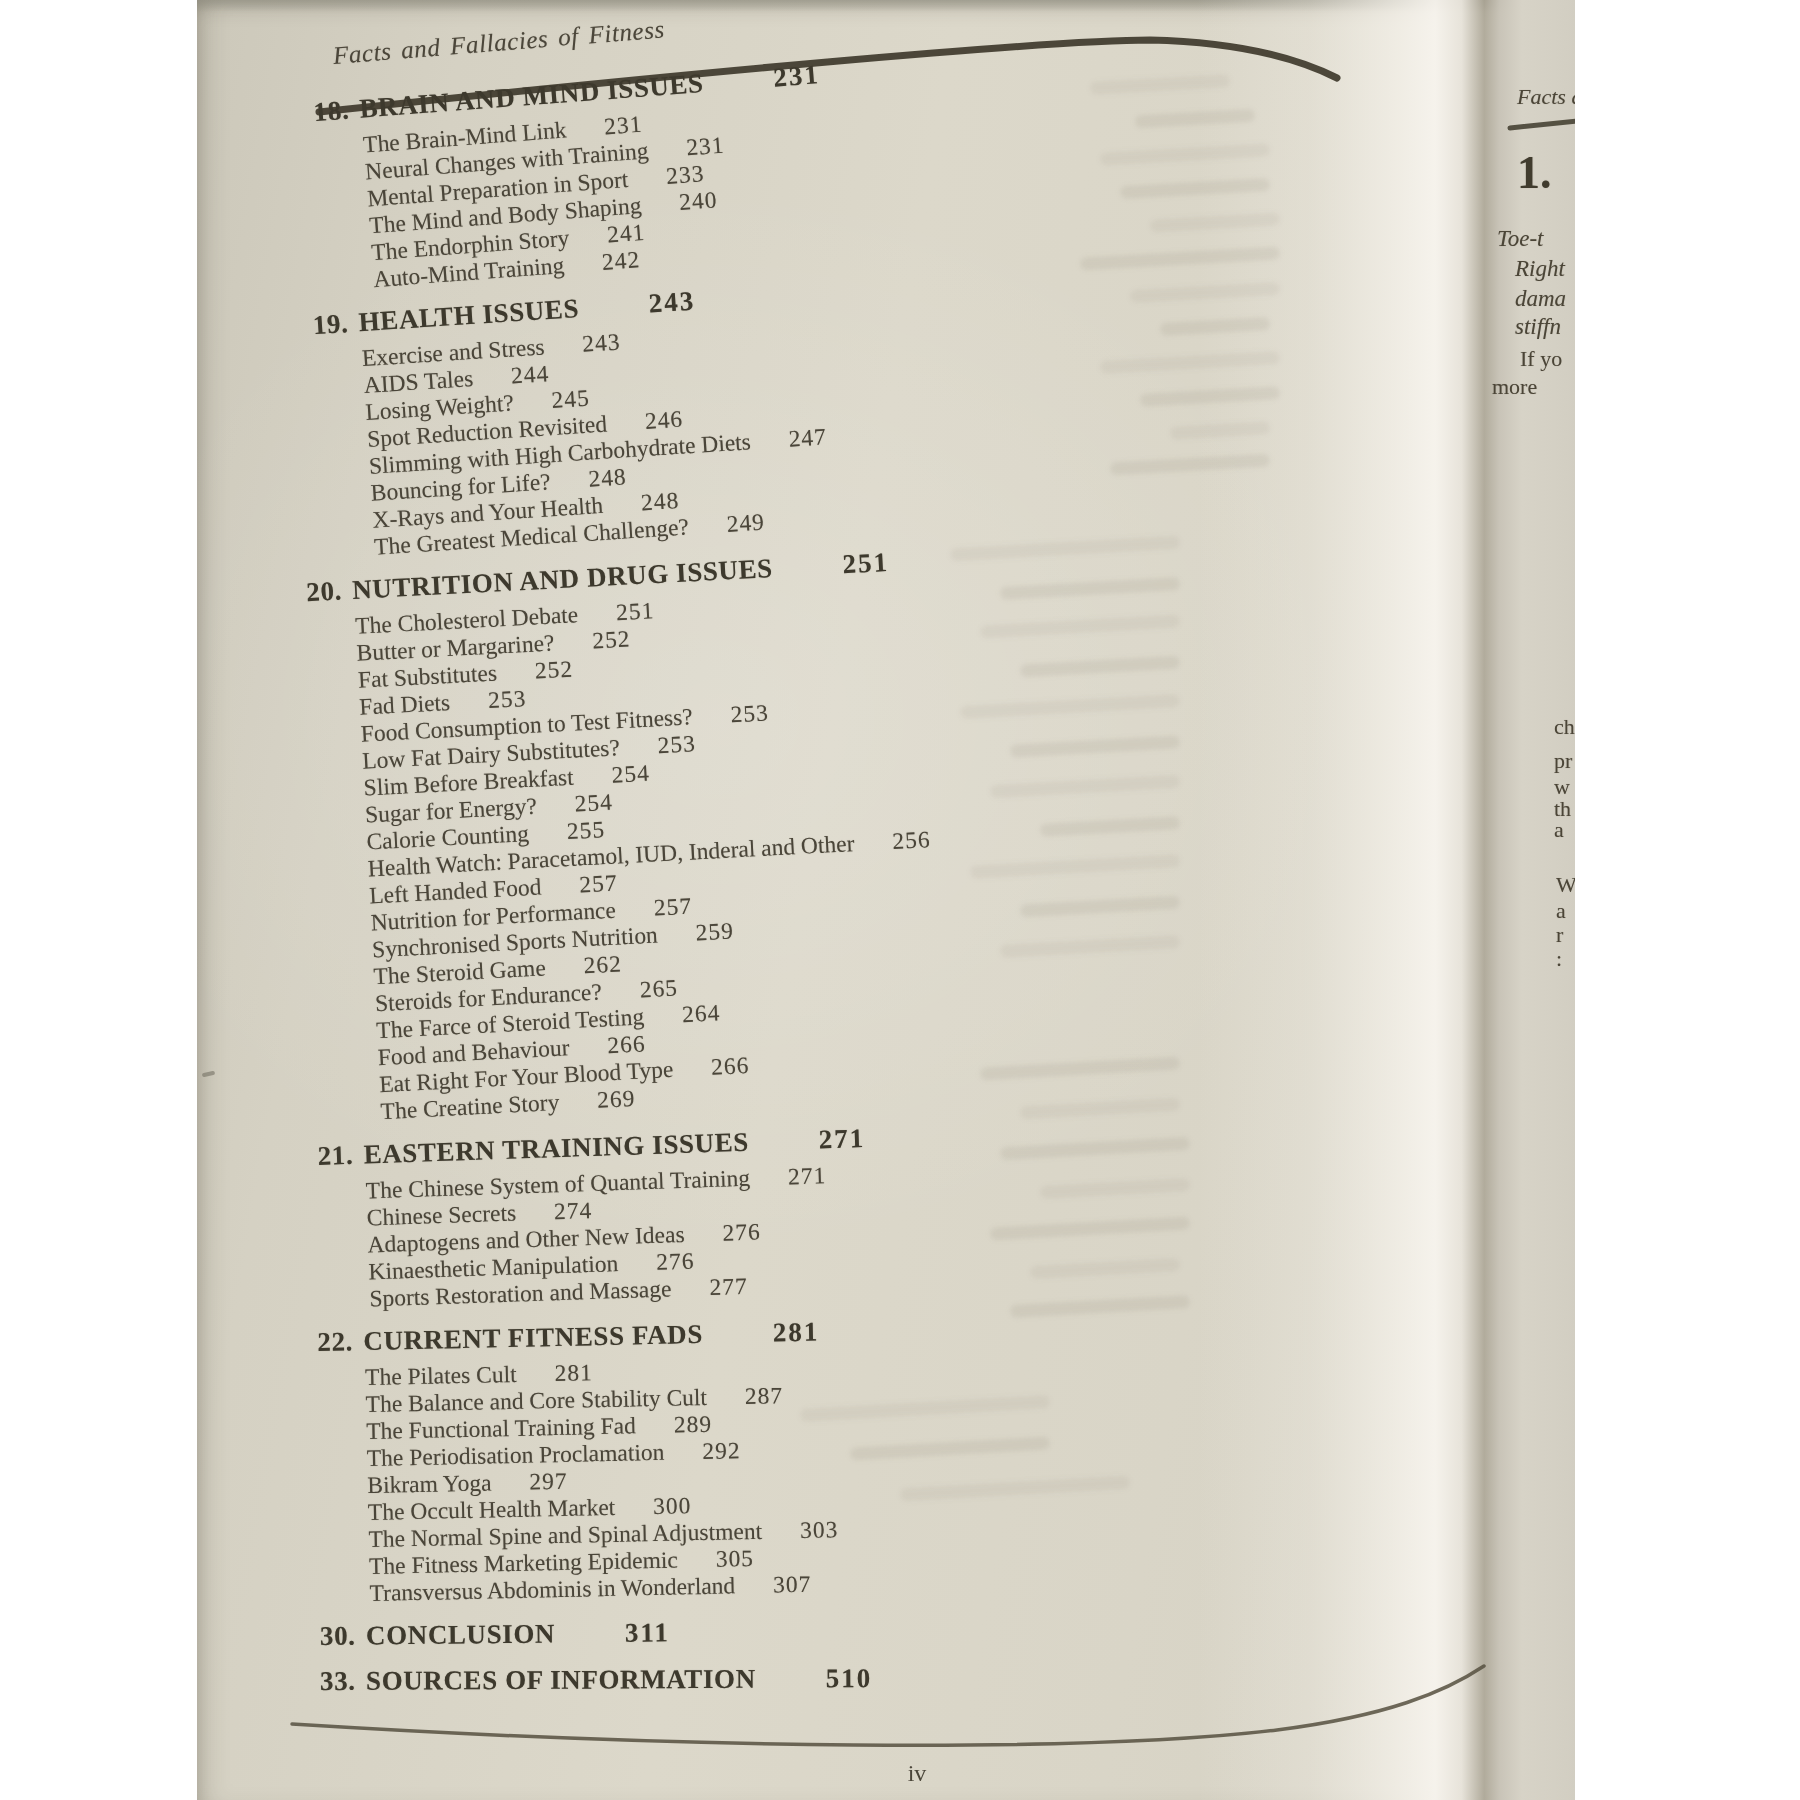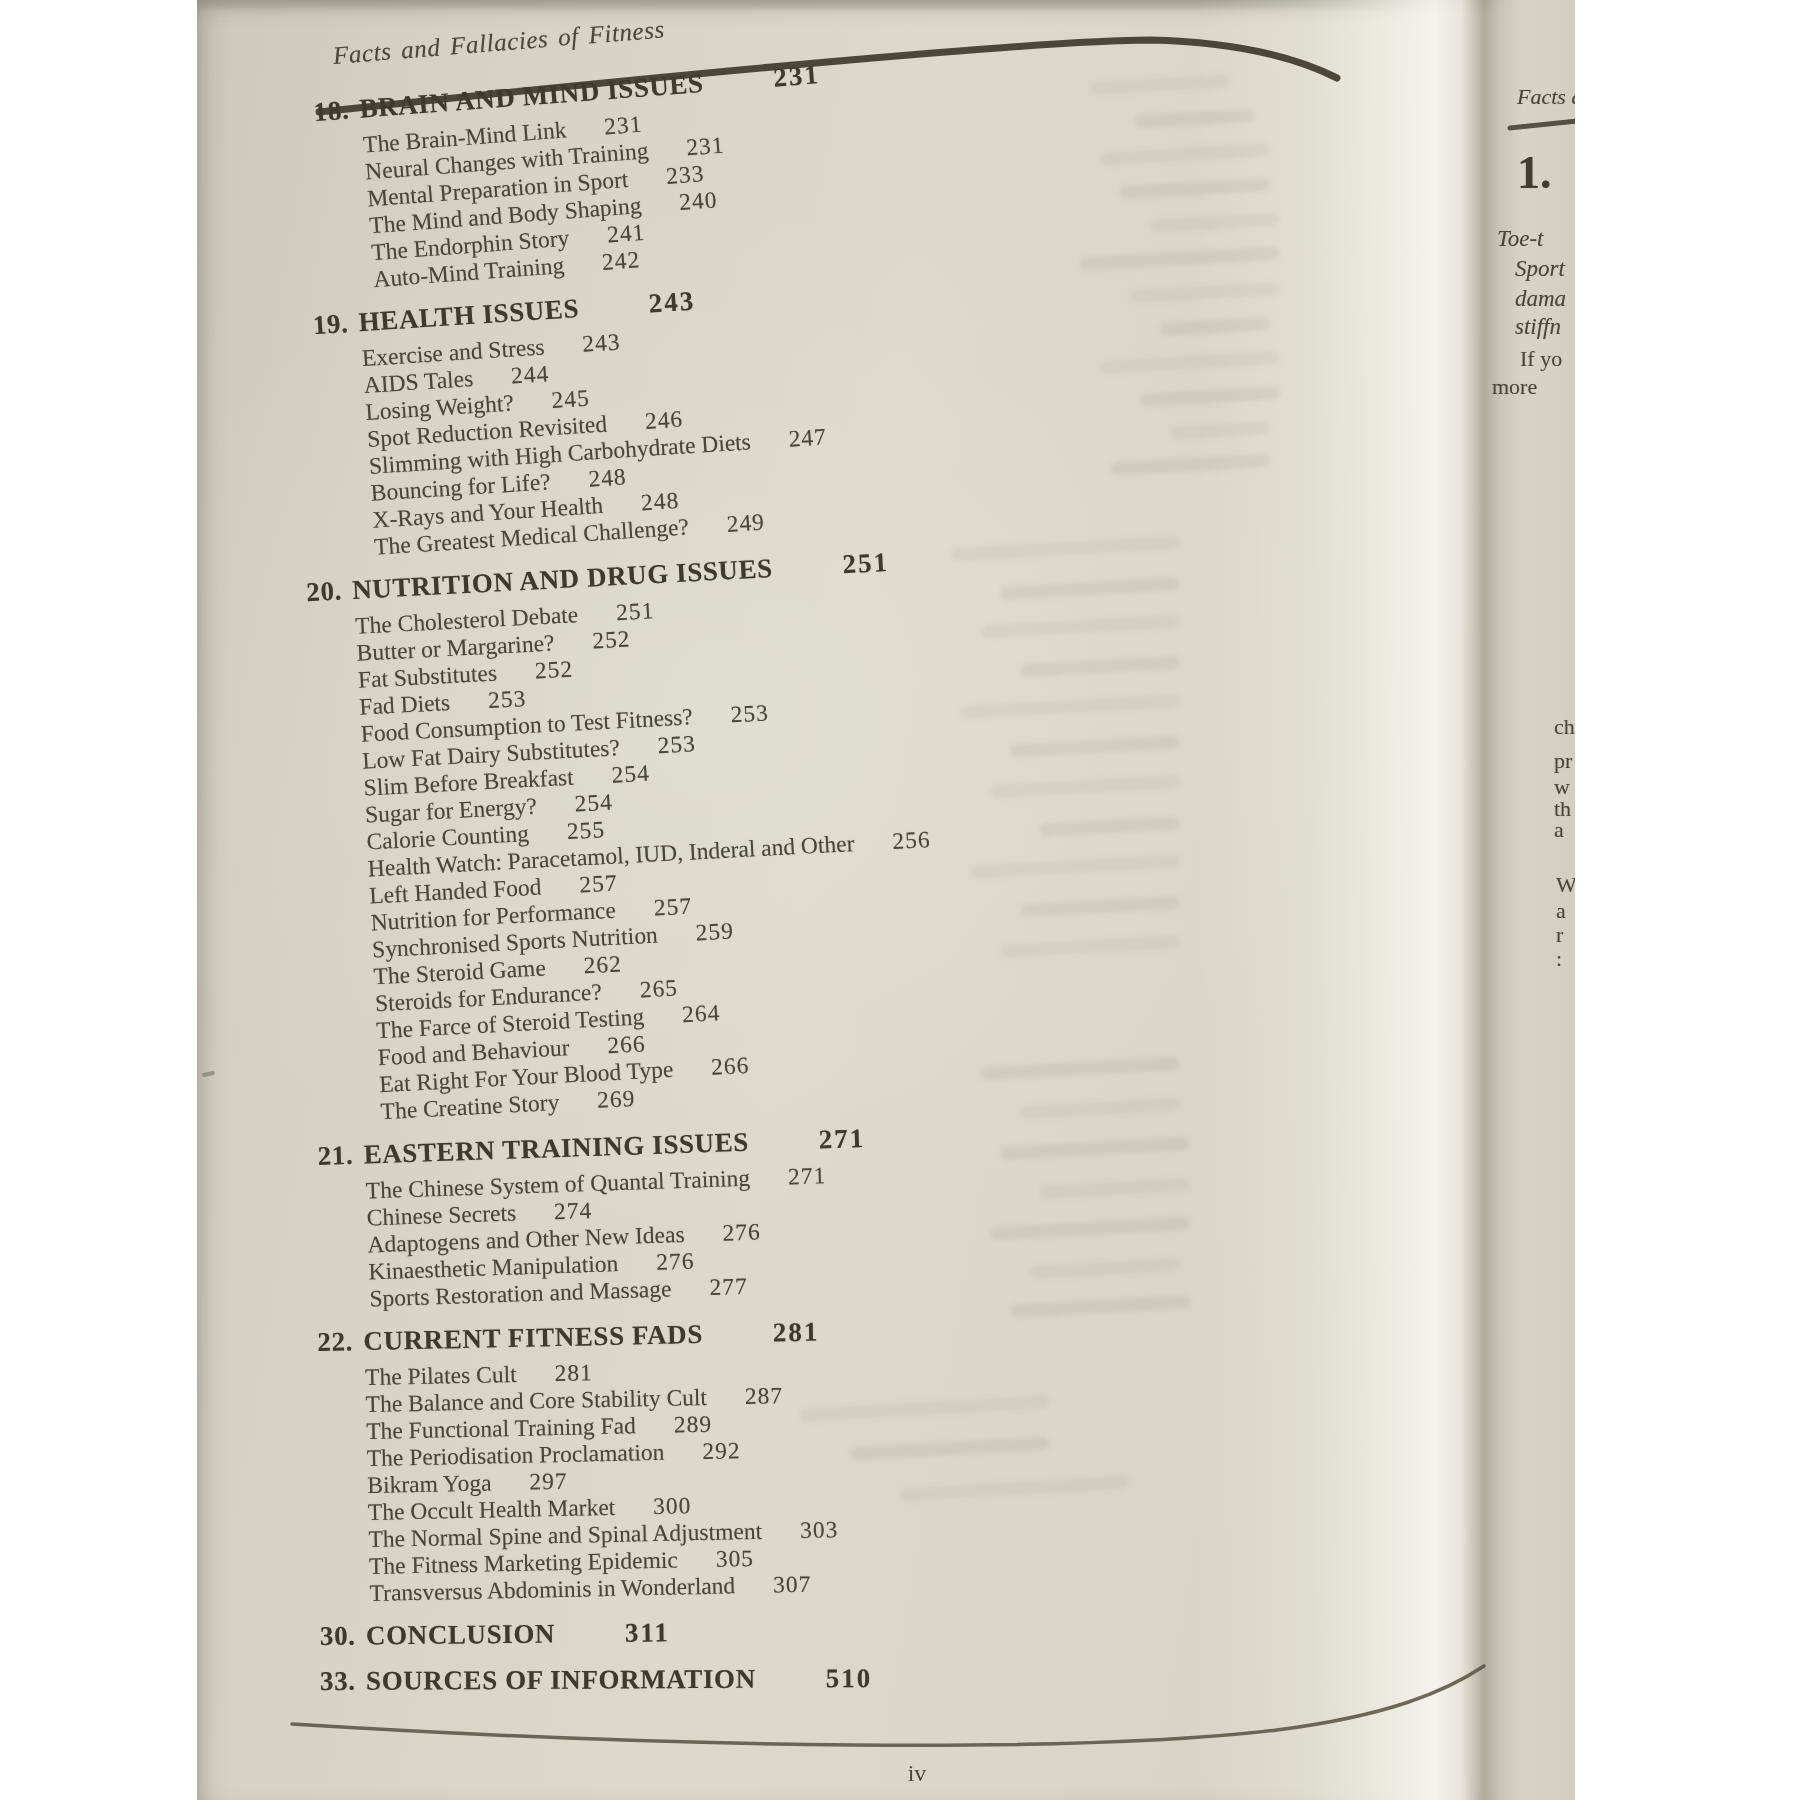--- a/index.html
+++ b/index.html
@@ -183,21 +183,21 @@
     </div>
 
   <div class="speck"></div>
 
   <div class="folio">iv</div>
 
   <div class="rp rp-header" style="left:1320px;top:84px">Facts a</div>
   <div class="rp rp-chapter" style="left:1320px;top:146px">1.</div>
   <div id="rp-frags">
       <div class="rp rp-italic" style="left: 1300px; top: 226px;">Toe-t</div>
-      <div class="rp rp-italic" style="left: 1318px; top: 256px;">Sport</div>
+      <div class="rp rp-italic" style="left: 1318px; top: 256px;">Right</div>
       <div class="rp rp-italic" style="left: 1318px; top: 286px; text-align: center;">dama</div>
       <div class="rp rp-italic" style="left: 1318px; top: 314px;">stiffn</div>
       <div class="rp rp-body" style="left: 1323px; top: 346px; font-family: Liberation Serif, serif;">If yo</div>
       <div class="rp rp-body" style="left: 1295px; top: 374px;">more</div>
       <div class="rp rp-body" style="left: 1357px; top: 714px;">ch</div>
       <div class="rp rp-body" style="left: 1357px; top: 748px;">pr</div>
       <div class="rp rp-body" style="left: 1357px; top: 774px;">w</div>
       <div class="rp rp-body" style="left: 1357px; top: 796px;">th</div>
       <div class="rp rp-body" style="left: 1357px; top: 817px;">a</div>
       <div class="rp rp-body" style="left: 1359px; top: 872px;">W</div>

